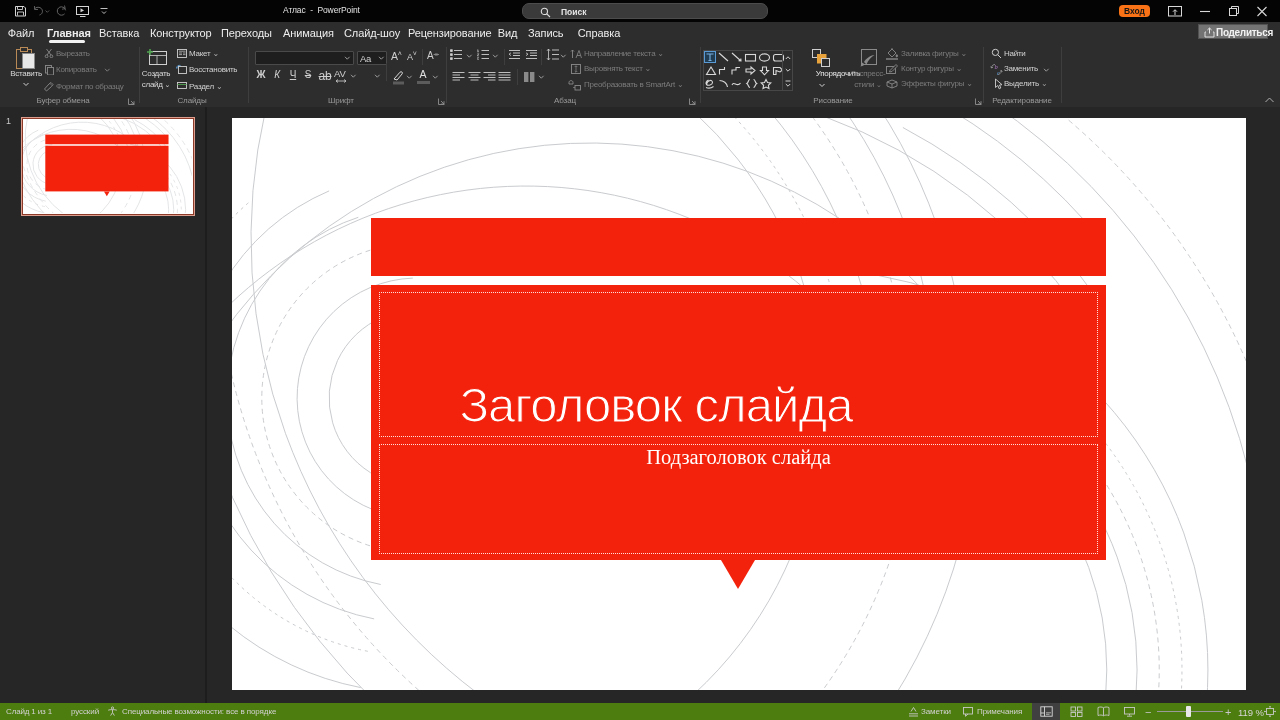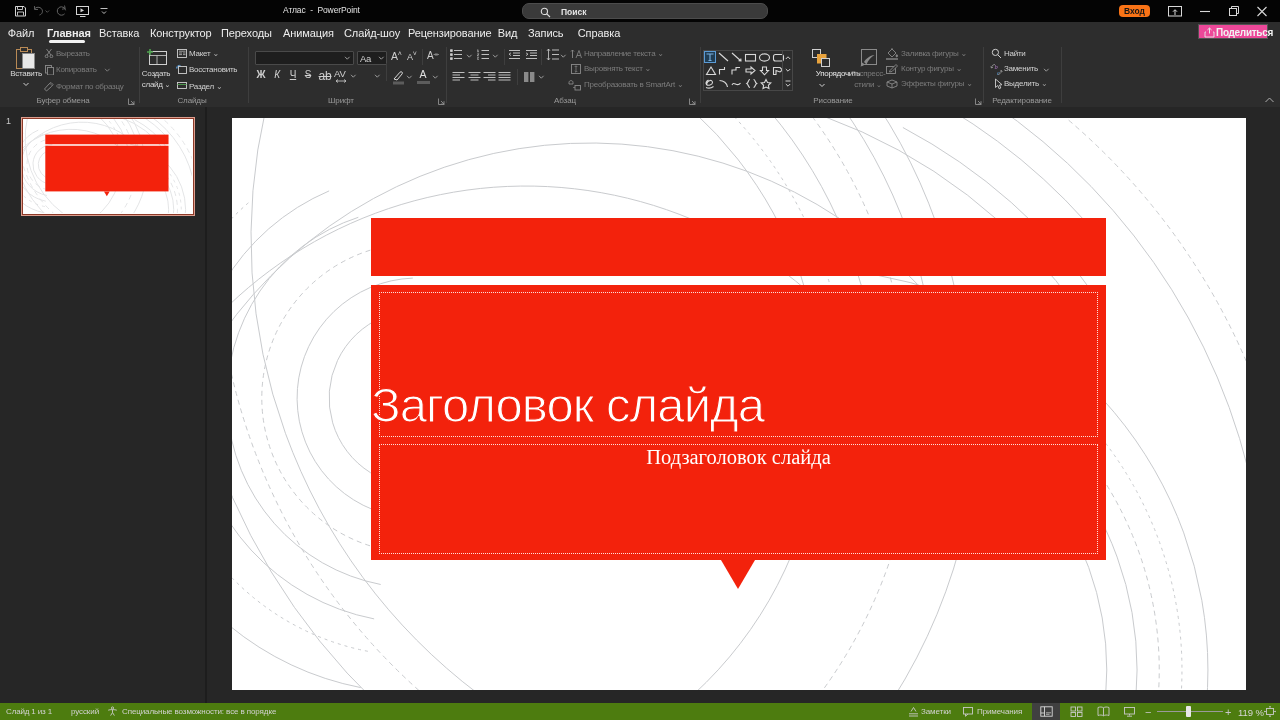--- a/index.html
+++ b/index.html
@@ -13,21 +13,21 @@
   #searchbox { position:absolute; left:522px; top:3px; width:246px; height:16px; background:#3a3a3a; border:1px solid #4c4c4c; border-radius:7px; color:#e6e6e6; }
   #searchbox .stx { position:absolute; left:38px; top:3px; font-weight:700; font-size:8.5px; }
   #vhod { position:absolute; left:1119px; top:5px; width:31px; height:12px; background:#f97316; color:#161616; font-size:8.5px; font-weight:700; text-align:center; line-height:12px; border-radius:4px; }
   .winctl { position:absolute; top:0; height:22px; color:#dcdcdc; }
 
   
   #tabrow { position:absolute; left:0; top:22px; width:1280px; height:23px; background:#2d2d2d; }
   .tab { position:absolute; top:0; height:23px; line-height:22px; color:#ededed; font-size:11px; letter-spacing:-0.1px; text-align:center; white-space:nowrap; }
   .tab.sel { font-weight:700; letter-spacing:-0.15px; }
   #tabunderline { position:absolute; left:49px; top:18px; width:36px; height:2.5px; background:#f2f2f2; border-radius:2px; }
-  #share { position:absolute; left:1198px; top:1.5px; width:70px; height:15px; background:#ec4899; border:1px solid #525252; color:#f2f2f2; font-size:10px; font-weight:700; letter-spacing:-0.3px; line-height:13px; }
+  #share { position:absolute; left:1198px; top:1.5px; width:70px; height:15px; background:#737373; border:1px solid #525252; color:#f2f2f2; font-size:10px; font-weight:700; letter-spacing:-0.3px; line-height:13px; }
 
   
   #ribbon { position:absolute; left:0; top:45px; width:1280px; height:62px; background:#2d2d2d; font-size:8px; }
   .vsep { position:absolute; top:2px; width:1px; height:56px; background:#3e3e3e; }
   .glabel { position:absolute; top:50px; height:11px; font-size:8px; color:#9a9a9a; text-align:center; line-height:11px; letter-spacing:-0.1px; white-space:nowrap; }
   .dlaunch { position:absolute; top:52px; color:#8f8f8f; }
   .rtext { position:absolute; color:#d2d2d2; font-size:8px; letter-spacing:-0.25px; white-space:nowrap; }
   .rtext.dis { color:#7c7c7c; }
   .bigtxt { position:absolute; color:#d8d8d8; font-size:8px; letter-spacing:-0.3px; text-align:center; white-space:nowrap; }
   .cmb { position:absolute; height:14px; background:#1e1e1e; border:1px solid #4a4a4a; border-radius:1px; }
@@ -462,21 +462,21 @@
       <use href="#redshapes"></use>
     </svg>
 </div>
 
 <div id="slide">
   <svg width="1014" height="572" viewBox="0 0 1014 572">
       <use href="#slidecontent"></use>
     </svg>
   <div style="position:absolute;left:147px;top:174px;width:719px;height:145px;border:1px dotted rgba(255,255,255,.85)"></div>
   <div style="position:absolute;left:147px;top:326px;width:719px;height:110px;border:1px dotted rgba(255,255,255,.85)"></div>
-  <div style="position:absolute;left:139px;top:259px;width:600px;color:#fff;font-size:49px;letter-spacing:-0.9px;line-height:56px;white-space:nowrap;-webkit-text-stroke:1.1px #f3220c;">Заголовок слайда</div>
+  <div style="position:absolute;left:124px;top:259px;width:600px;text-align:center;color:#fff;font-size:49px;letter-spacing:-0.9px;line-height:56px;white-space:nowrap;-webkit-text-stroke:1.1px #f3220c;">Заголовок слайда</div>
   <div style="position:absolute;left:139px;top:328px;width:735px;text-align:center;color:#fff;font-family:'Liberation Serif',serif;font-size:20.5px;line-height:23px;white-space:nowrap;">Подзаголовок слайда</div>
 </div>
 
 <div id="statusbar">
   <div class="it" style="left:6px;letter-spacing:-0.15px">Слайд 1 из 1</div>
   <div class="it" style="left:71px">русский</div>
   <svg class="sicon" style="left:107px;top:3px" width="11" height="11" viewBox="0 0 11 11" fill="none" stroke="#c9c9c9" stroke-width="0.9">
     <circle cx="5.5" cy="2" r="1.1"></circle>
     <path d="M1.2 4.2 C3 3.4 8 3.4 9.8 4.2 M5.5 4 L5.5 6.5 M5.5 6.5 L3.6 9.6 M5.5 6.5 L7.4 9.6"></path>
   </svg>

